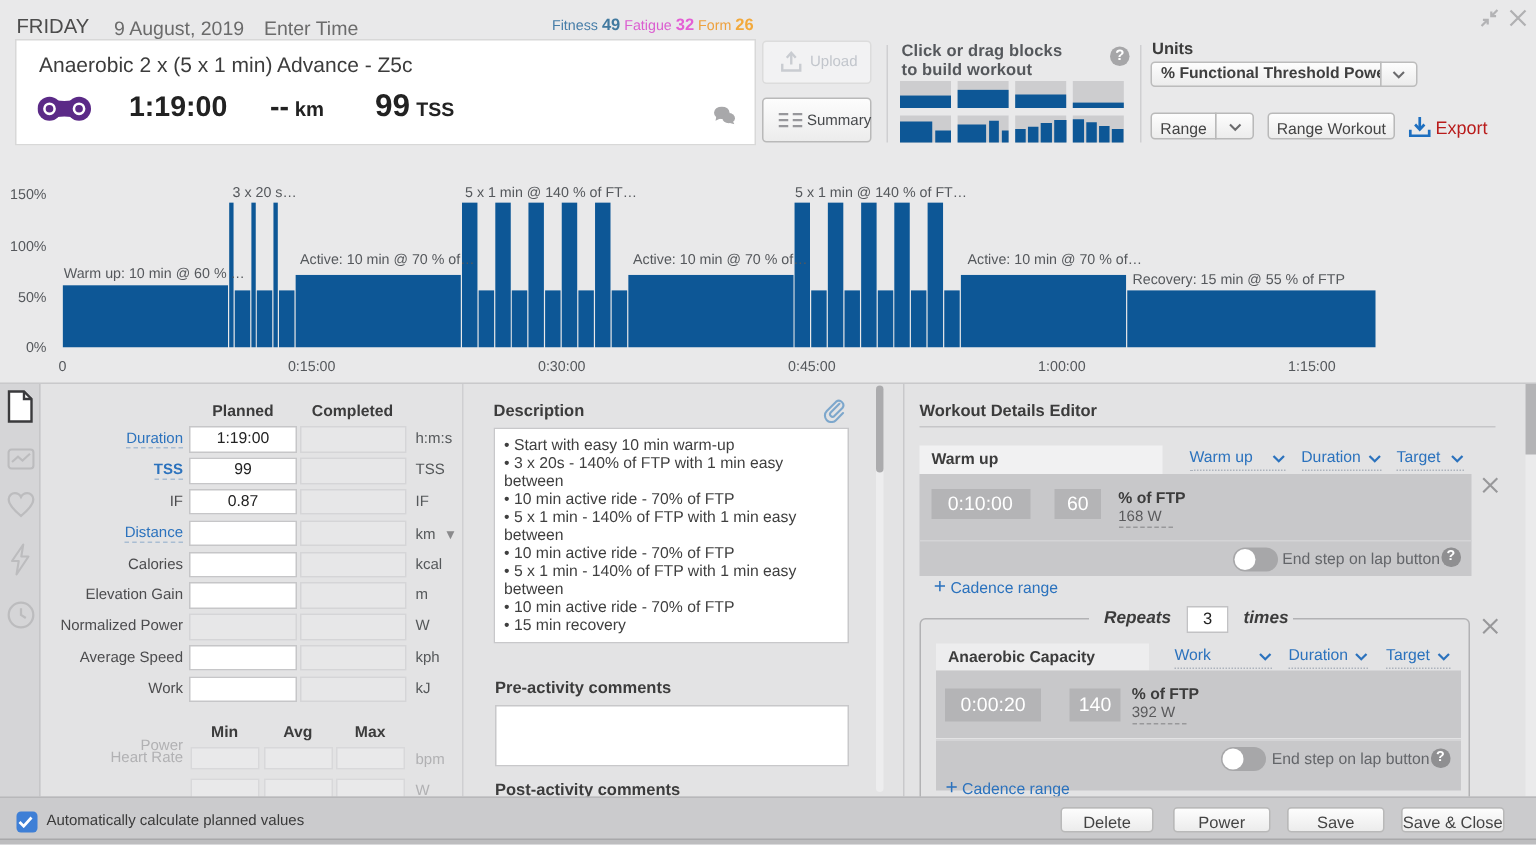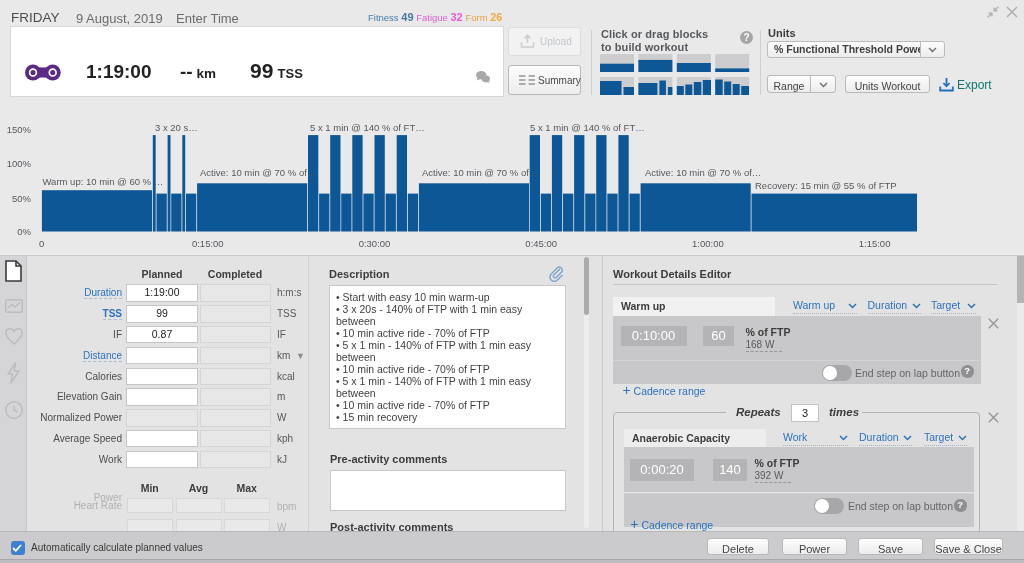--- a/index.html
+++ b/index.html
@@ -18,20 +18,21 @@
     <g stroke="#b3b3b5" stroke-width="1.5" fill="none">
       <path d="M11.3 0.7 L7.2 4.8 M7.2 1.6 V4.8 H10.4"></path>
       <path d="M0.7 11.3 L4.8 7.2 M4.8 10.4 V7.2 H1.6"></path>
     </g>
   </svg>
 <svg class="abs" style="left:1006px;top:6px;" width="12" height="12" viewBox="0 0 12 12">
     <path d="M1 1 L11 11 M11 1 L1 11" stroke="#b0b0b2" stroke-width="1.5"></path>
   </svg>
 
 <div class="abs" style="left:10px;top:26px;width:494px;height:71px;background:#fff;border:1px solid #d8d8d8;">
+  <div class="abs" style="left:15px;top:8px;font-size:14px;color:#3c3c3c;">Anaerobic 2 x (5 x 1 min) Advance - Z5c</div>
 
   <svg class="abs" style="left:14px;top:37px;" width="36" height="17" viewBox="0 0 36 17">
     <circle cx="8" cy="8.5" r="8" fill="#5b2a87"></circle>
     <circle cx="27.7" cy="8.5" r="8" fill="#5b2a87"></circle>
     <path d="M8 2.2 Q17.9 4.6 27.7 2.2 L27.7 14.8 Q17.9 12.4 8 14.8 Z" fill="#5b2a87"></path>
     <circle cx="8" cy="8.5" r="3.4" fill="none" stroke="#fff" stroke-width="1.7"></circle>
     <circle cx="27.7" cy="8.5" r="3.4" fill="none" stroke="#fff" stroke-width="1.7"></circle>
   </svg>
   <div class="abs" style="left:75px;top:34px;font-size:19px;font-weight:bold;color:#222;">1:19:00</div>
   <div class="abs" style="left:169px;top:34px;font-size:19px;font-weight:bold;color:#222;">-- <span style="font-size:13.5px;">km</span></div>
@@ -115,29 +116,29 @@
     <svg style="margin:5px auto 0;" width="9" height="6" viewBox="0 0 9 6">
       <path d="M1 1 L4.5 4.5 L8 1" stroke="#6b6b6d" stroke-width="1.4" fill="none"></path>
     </svg>
   </div>
 <div class="btn" style="left:767px;top:75px;width:44px;height:18px;border-radius:3px 0 0 3px;"><span style="font-size:10.5px;line-height:16px;">Range</span></div>
 <div class="btn" style="left:810px;top:75px;width:26px;height:18px;border-radius:0 3px 3px 0;">
     <svg style="margin:6px auto 0;" width="9" height="6" viewBox="0 0 9 6">
       <path d="M1 1 L4.5 4.5 L8 1" stroke="#6b6b6d" stroke-width="1.4" fill="none"></path>
     </svg>
   </div>
-<div class="btn" style="left:845px;top:75px;width:85px;height:18px;"><span style="font-size:10.5px;line-height:16px;">Units Workout</span></div>
+<div class="btn" style="left:845px;top:75px;width:85px;height:18px;"><span style="font-size:10.5px;line-height:16px;">Range Workout</span></div>
 <svg class="abs" style="left:939px;top:77px;" width="15" height="15" viewBox="0 0 15 15">
     <g stroke="#1d6fc0" stroke-width="1.8" fill="none">
       <path d="M1.2 9.5 v4 h12.6 v-4"></path>
       <path d="M7.5 1 V8.6"></path>
       <path d="M4.4 6 L7.5 9.3 L10.6 6"></path>
     </g>
   </svg>
-<div class="abs" style="left:957px;top:78px;font-size:12px;color:#0f766e;">Export</div>
+<div class="abs" style="left:957px;top:78px;font-size:12px;color:#b91c1c;">Export</div>
 
 <svg class="abs" style="left:0;top:115px;" width="1024" height="135" viewBox="0 0 1024 135">
 <g fill="#0d5796">
 <rect x="41.9" y="75.2" width="110.1" height="41.3"></rect>
 <rect x="152.8" y="20.1" width="2.9" height="96.4"></rect>
 <rect x="156.5" y="78.6" width="10.3" height="37.9"></rect>
 <rect x="167.6" y="20.1" width="2.9" height="96.4"></rect>
 <rect x="171.2" y="78.6" width="10.3" height="37.9"></rect>
 <rect x="182.3" y="20.1" width="2.9" height="96.4"></rect>
 <rect x="186.0" y="78.6" width="10.3" height="37.9"></rect>

